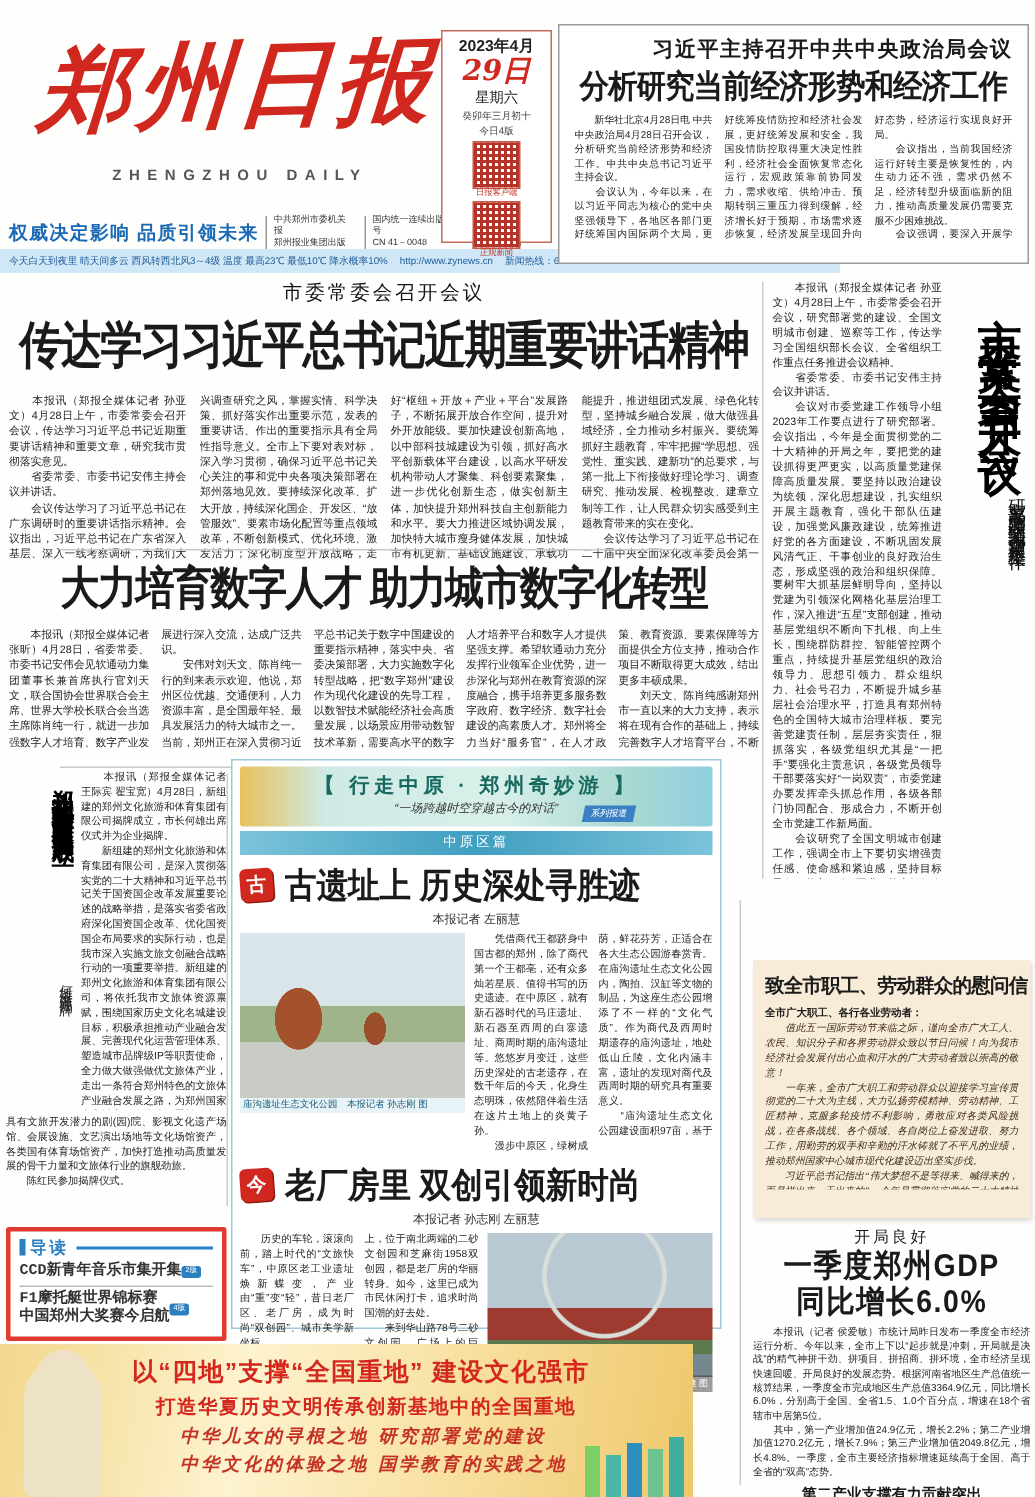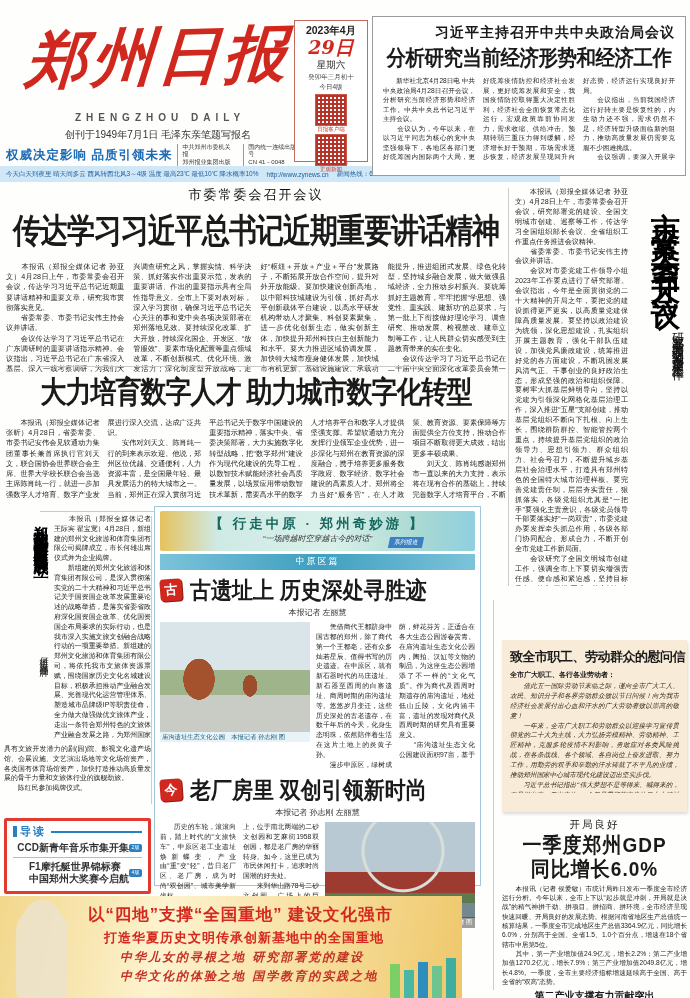--- a/index.html
+++ b/index.html
@@ -70,21 +70,21 @@
   .la-body{flex:1;font-size:6.9px;line-height:1.42;overflow:hidden;color:#222;padding-left:4px;}
   .la-bottom{margin-top:4px;font-size:6.9px;line-height:1.42;height:62px;overflow:hidden;color:#222;}
 
   
   #daodu{position:absolute;left:4px;top:818px;width:147px;height:76px;border:3px solid #e23a2e;
          border-radius:2px;box-sizing:border-box;padding:3px 6px;background:#fff;}
   .dd-head{display:flex;align-items:center;gap:3px;}
   .dd-bar{width:4px;height:11px;background:#2a7fc1;}
   .dd-label{color:#2a7fc1;font-weight:bold;font-size:11px;letter-spacing:2px;}
   .dd-line{flex:1;height:2px;background:#2a7fc1;margin-left:2px;}
-  .dd-item{display:flex;align-items:center;justify-content:flex-end;padding:3px 0;}
+  .dd-item{display:flex;align-items:center;justify-content:flex-start;padding:3px 0;font-family:Liberation Mono, monospace;}
   .dd-item + .dd-item{border-top:1px solid #bbb;}
   .dd-text{font-size:10px;font-weight:bold;color:#333;line-height:1.2;white-space:pre-line;}
   .dd-badge{flex:0 0 auto;background:#2a7fc1;color:#fff;font-size:5px;border-radius:2px;
             padding:1px 2px;line-height:1.1;text-align:center;width:9px;}
 
   
   #feature{position:absolute;left:154px;top:506px;width:327px;height:380px;border:1px solid #9fc7dd;
            box-sizing:border-box;padding:4px 5px;background:#fff;}
   .ft-banner{height:40px;border-radius:2px;position:relative;overflow:hidden;text-align:center;
      background:linear-gradient(90deg,#e6c25c 0%,#cfe9e4 18%,#d9f0ea 55%,#a9d9d2 82%,#8fcfe0 100%);}
@@ -147,21 +147,20 @@
   .vline{position:absolute;background:#ccc;width:1px;}
 </style>
 </head>
 <body>
 
 <div class="page">
 
   <header id="masthead">
     <div class="logo">郑州日报</div>
     <div class="eng">ZHENGZHOU DAILY</div>
-    <div class="founding">创刊于1949年7月1日  毛泽东亲笔题写报名</div>
 
     <div class="slogan-row">
       <span class="slogan">权威决定影响  品质引领未来</span>
       <span class="info-cell pre">中共郑州市委机关报
 郑州报业集团出版</span>
       <span class="info-cell pre">国内统一连续出版物号
 CN 41－0048</span>
       <span class="info-cell pre">邮发代号：35－3
 第15998号</span>
     </div>

